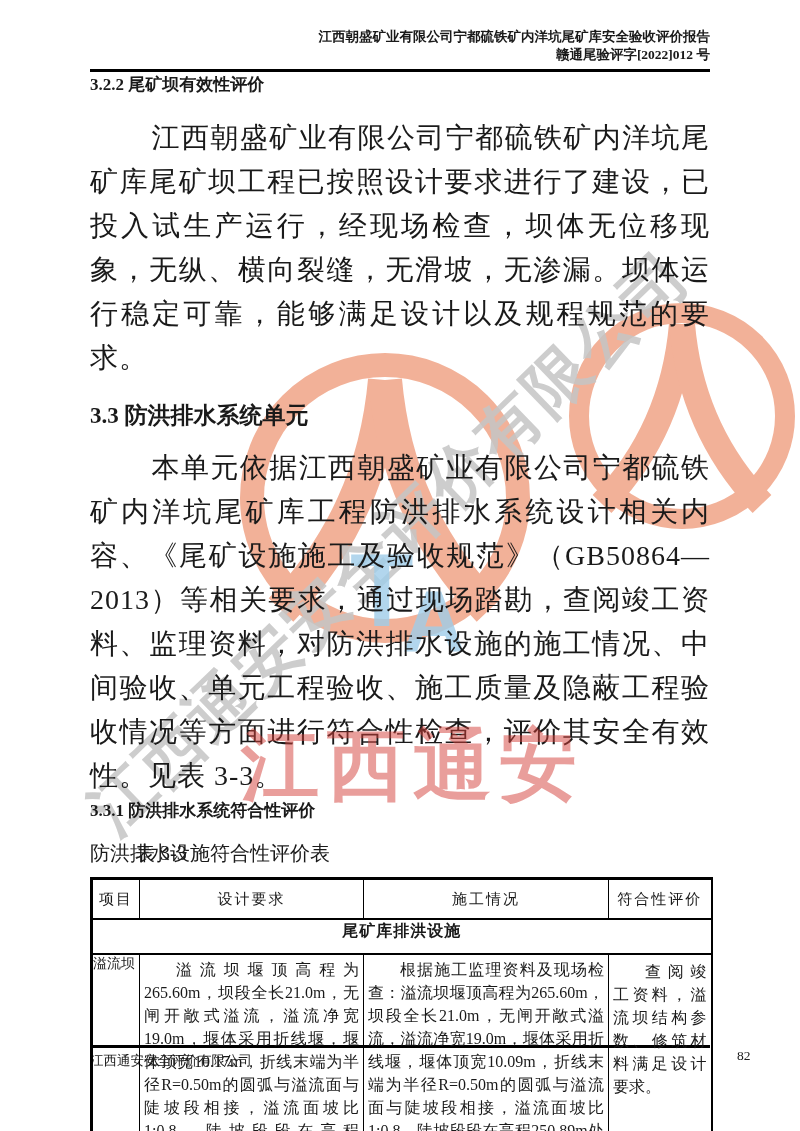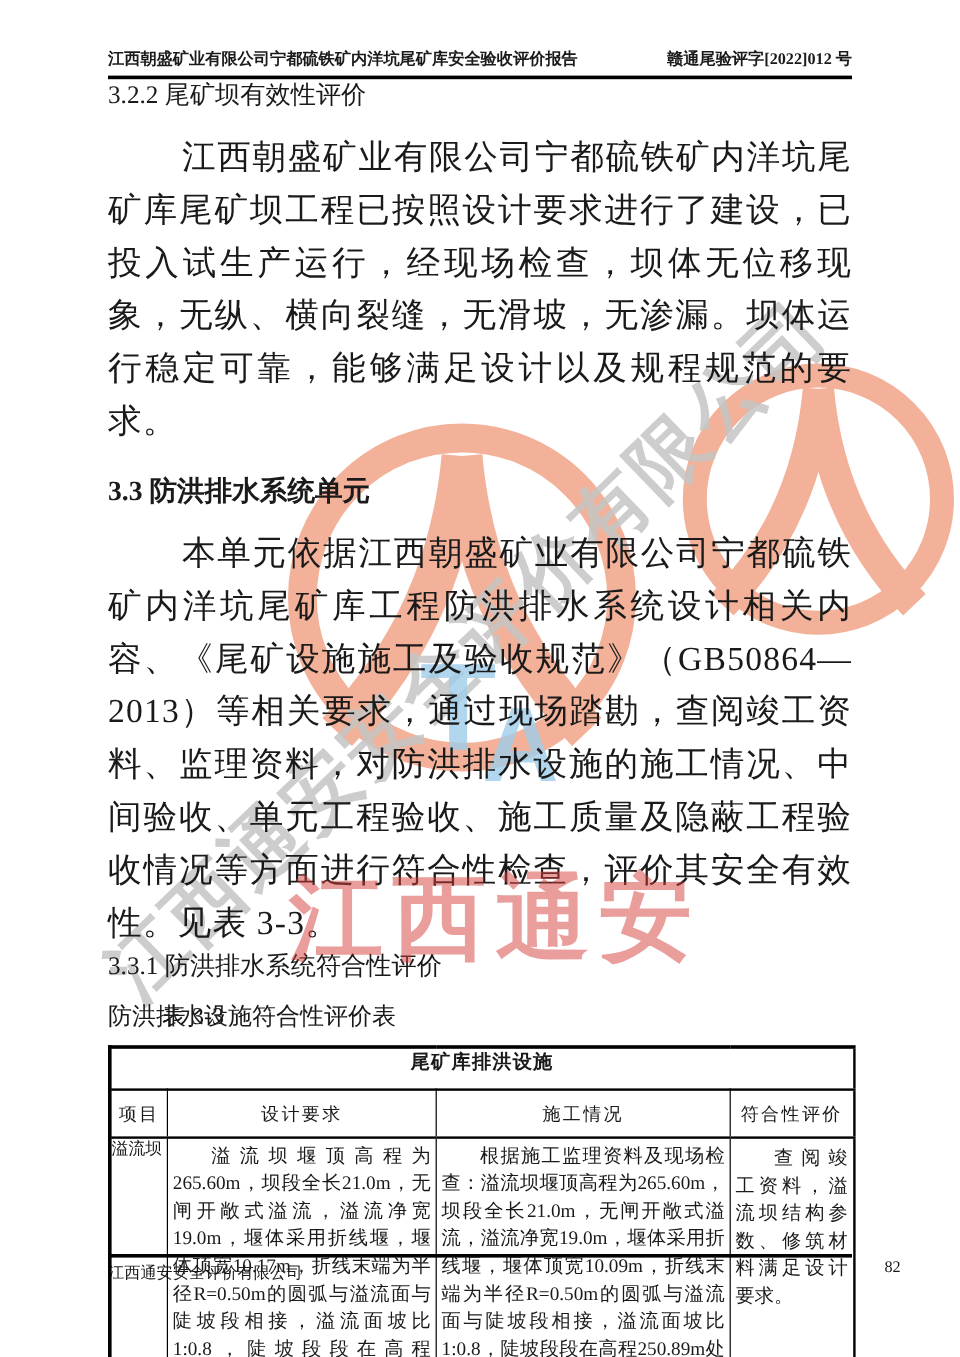--- a/index.html
+++ b/index.html
@@ -29,28 +29,29 @@
   .wm-blue-a{left:402px;top:577px;font-size:88px;}
   .wm-red{
     z-index:20;
     left:241px;top:714px;
     font-size:78px;font-weight:bold;letter-spacing:8px;
     color:rgba(212,62,56,.5);white-space:nowrap;
   }
   
   .content{position:relative;z-index:10;padding:0 90px;}
   .doc-header{
-    padding-top:40px;
+    padding-top:28px;
     display:flex;justify-content:space-between;align-items:flex-end;
     font-size:13.5px;font-weight:600;
     border-bottom:3px solid #000;
     padding-bottom:5px;
+    flex-direction:column;
   }
   h2.sec{font-size:23px;margin:22px 0 0;line-height:28px;font-weight:bold;}
-  h3.sec{font-size:21px;margin:0;line-height:26px;font-weight:normal;}
+  h3.sec{font-size:17px;margin:0;line-height:26px;font-weight:bold;}
   .h322{margin-top:26px;}
   .h331{margin-top:14px;}
   p.body{
     margin:0;margin-top:18px;
     font-size:28px;line-height:44px;letter-spacing:1px;
     text-align:justify;text-indent:2.2em;
   }
   p.body.p2{margin-top:16px;}
   .caption{
     position:relative;margin-top:16px;height:26px;
@@ -144,27 +145,27 @@
 
     <table class="eval">
       <colgroup>
           <col class="c1">
           <col class="c2">
           <col class="c3">
           <col class="c4">
         </colgroup>
       <tbody>
           <tr>
-        <td class="group" colspan="4">尾矿库排洪设施</td>
-      </tr>
-      <tr>
         <th>项目</th>
         <th>设计要求</th>
         <th>施工情况</th>
         <th>符合性评价</th>
+      </tr>
+      <tr>
+        <td class="group" colspan="4">尾矿库排洪设施</td>
       </tr>
       <tr>
         <td class="item">溢流坝</td>
         <td class="txt">溢流坝堰顶高程为265.60m，坝段全长21.0m，无闸开敞式溢流，溢流净宽19.0m，堰体采用折线堰，堰体顶宽10.17m，折线末端为半径R=0.50m的圆弧与溢流面与陡坡段相接，溢流面坡比1:0.8，陡坡段段在高程250.89m处与半径R=8.0m的反弧挑流段相连，再接挑流鼻坎，坎顶高程248.50m，挑射角为15°，溢流坝建基面高程241.00m，挑流鼻坎至建基面为1:0铅直面。溢流坝上游坝</td>
         <td class="txt">根据施工监理资料及现场检查：溢流坝堰顶高程为265.60m，坝段全长21.0m，无闸开敞式溢流，溢流净宽19.0m，堰体采用折线堰，堰体顶宽10.09m，折线末端为半径R=0.50m的圆弧与溢流面与陡坡段相接，溢流面坡比 1:0.8，陡坡段段在高程250.89m处与半径R=8.0m的反弧挑流段相连，再接挑流鼻坎，坎顶高程248.50m，挑射角为15°，溢流坝建基面高程241.00m，挑流鼻坎至建基面为1:0铅直面。溢流坝上游坝坡1:0.25。下游背坡溢流面两侧导墙的高度为1.5m，导墙宽1.0m。</td>
         <td class="txt eval-c">查阅竣工资料，溢流坝结构参数、修筑材料满足设计要求。</td>
       </tr>
     </tbody>
       </table>
   </div>

